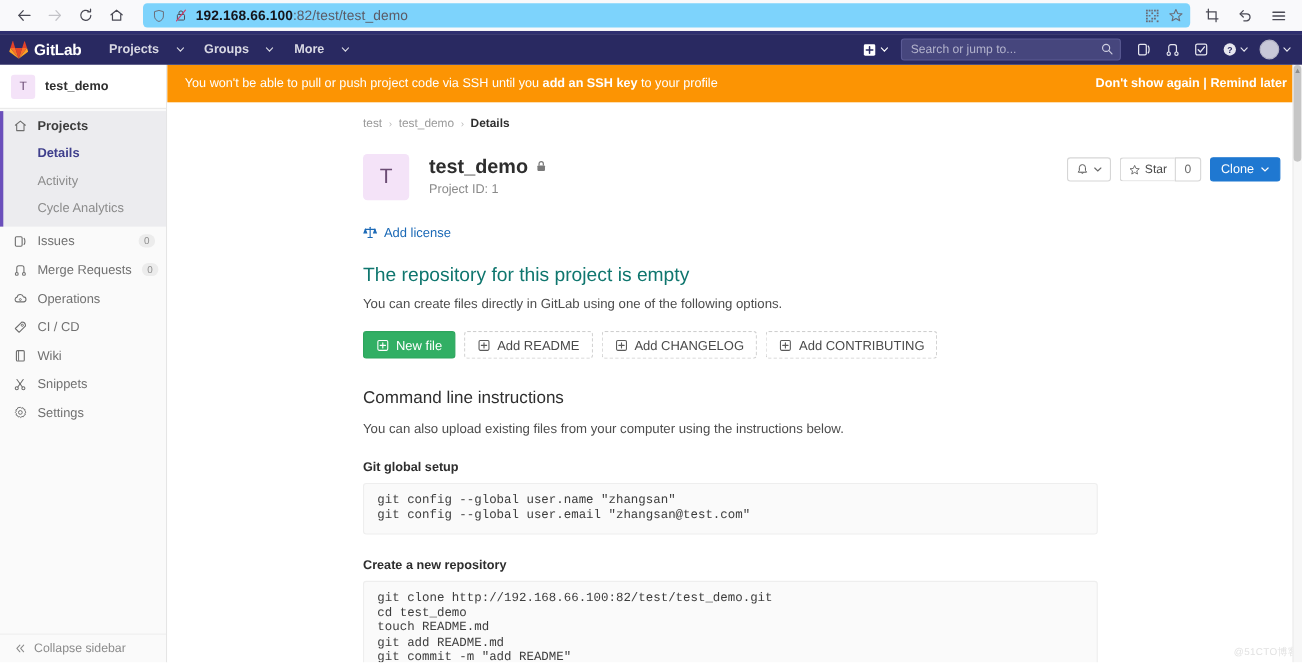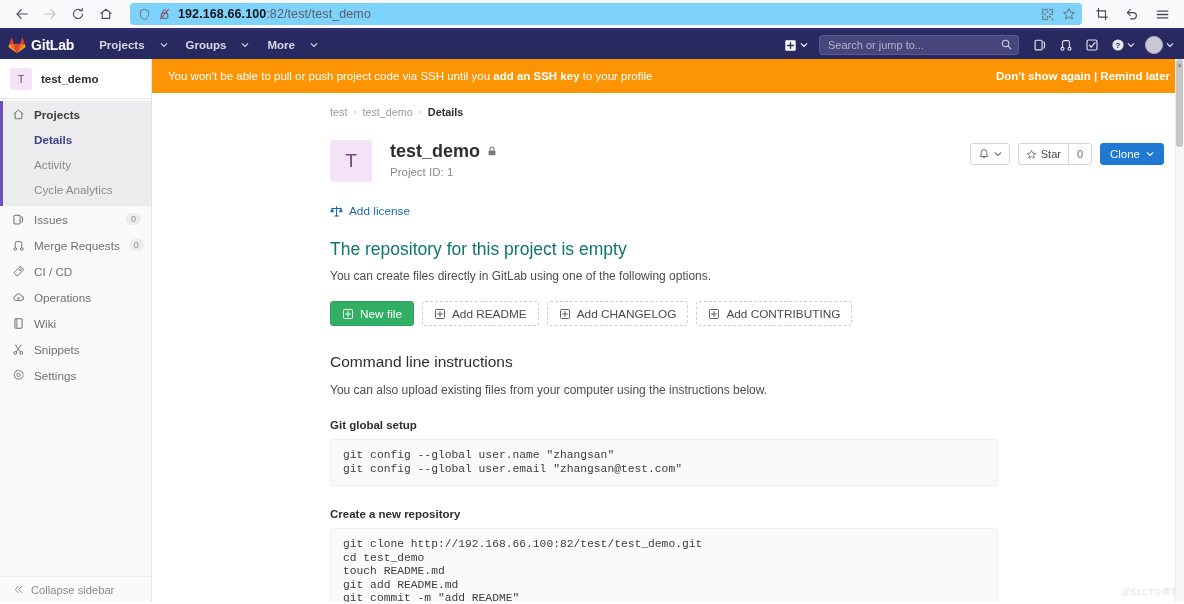--- a/index.html
+++ b/index.html
@@ -499,35 +499,35 @@
             <path d="M4 10.7 V5.4 A2.2 2.2 0 0 1 6.2 3.2 H9.8 A2.2 2.2 0 0 1 12 5.4 V10.7" fill="none" stroke="currentColor" stroke-width="1.2"></path>
           </svg>
         </span>
         <span>Merge Requests</span>
         <span class="badge">0</span>
       </div>
 
       <div class="nav-row">
         <span class="ico">
           <svg width="13" height="13" viewBox="0 0 16 16">
-            <path d="M9.6 2.2 C12 2.2 13.8 4 13.8 6.4 L6.6 13.6 L2.4 9.4 Z" fill="none" stroke="currentColor" stroke-width="1.2" stroke-linejoin="round"></path>
-            <circle cx="10.2" cy="5.8" r="1.2" fill="none" stroke="currentColor" stroke-width="1.1"></circle>
+            <path d="M4.2 11.6 A2.7 2.7 0 0 1 4.4 6.3 A3.6 3.6 0 0 1 11.4 6 A2.8 2.8 0 0 1 11.6 11.6 Z" fill="none" stroke="currentColor" stroke-width="1.2" stroke-linejoin="round"></path>
+            <circle cx="8" cy="9" r="1.1" fill="none" stroke="currentColor" stroke-width="1"></circle>
           </svg>
         </span>
-        <span>CI / CD</span>
+        <span>Operations</span>
       </div>
 
       <div class="nav-row">
         <span class="ico">
           <svg width="13" height="13" viewBox="0 0 16 16">
-            <path d="M4.2 11.6 A2.7 2.7 0 0 1 4.4 6.3 A3.6 3.6 0 0 1 11.4 6 A2.8 2.8 0 0 1 11.6 11.6 Z" fill="none" stroke="currentColor" stroke-width="1.2" stroke-linejoin="round"></path>
-            <circle cx="8" cy="9" r="1.1" fill="none" stroke="currentColor" stroke-width="1"></circle>
+            <path d="M9.6 2.2 C12 2.2 13.8 4 13.8 6.4 L6.6 13.6 L2.4 9.4 Z" fill="none" stroke="currentColor" stroke-width="1.2" stroke-linejoin="round"></path>
+            <circle cx="10.2" cy="5.8" r="1.2" fill="none" stroke="currentColor" stroke-width="1.1"></circle>
           </svg>
         </span>
-        <span>Operations</span>
+        <span>CI / CD</span>
       </div>
 
       <div class="nav-row">
         <span class="ico">
           <svg width="13" height="13" viewBox="0 0 16 16">
             <rect x="3.6" y="2.2" width="8.8" height="11.6" rx="1.2" fill="none" stroke="currentColor" stroke-width="1.25"></rect>
             <path d="M6 2.6 V13.4" stroke="currentColor" stroke-width="1.1"></path>
           </svg>
         </span>
         <span>Wiki</span>

